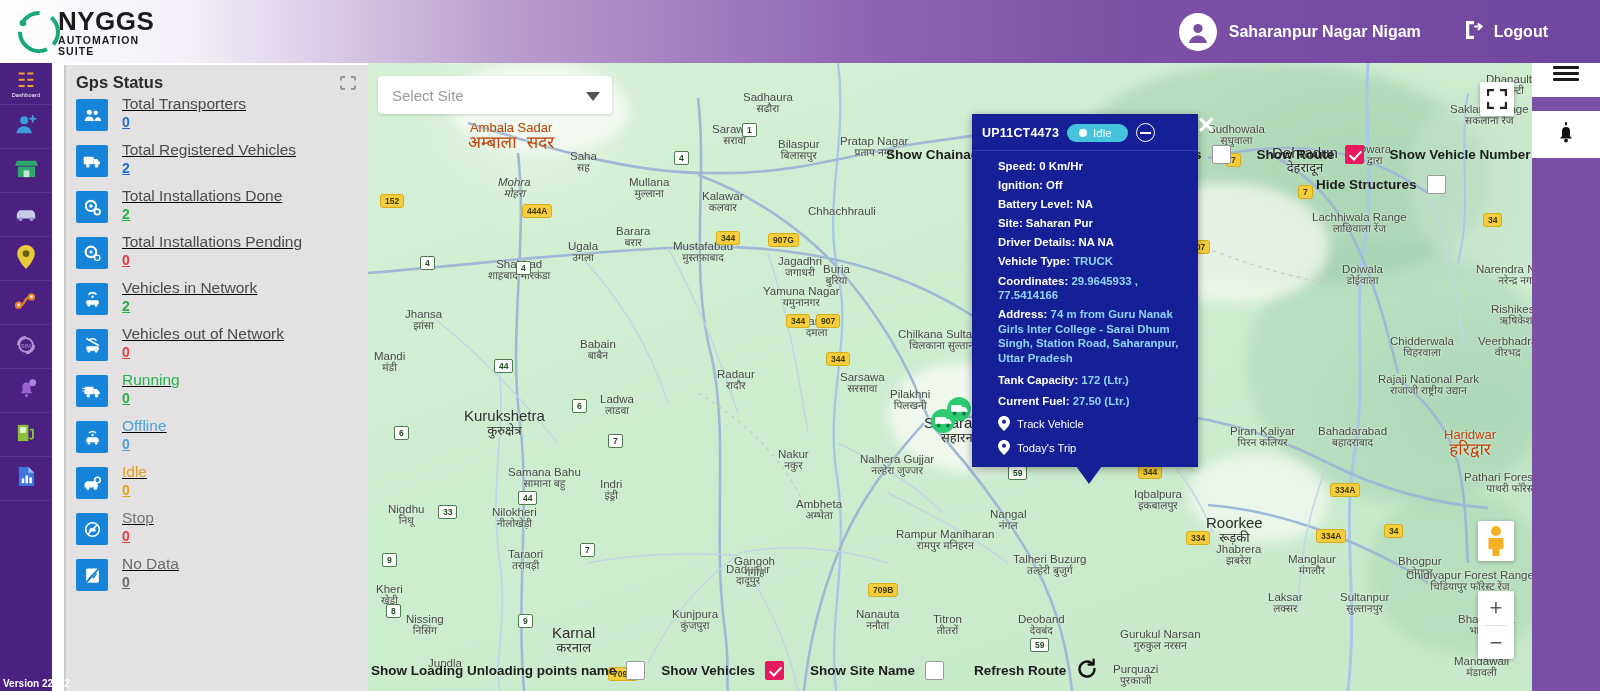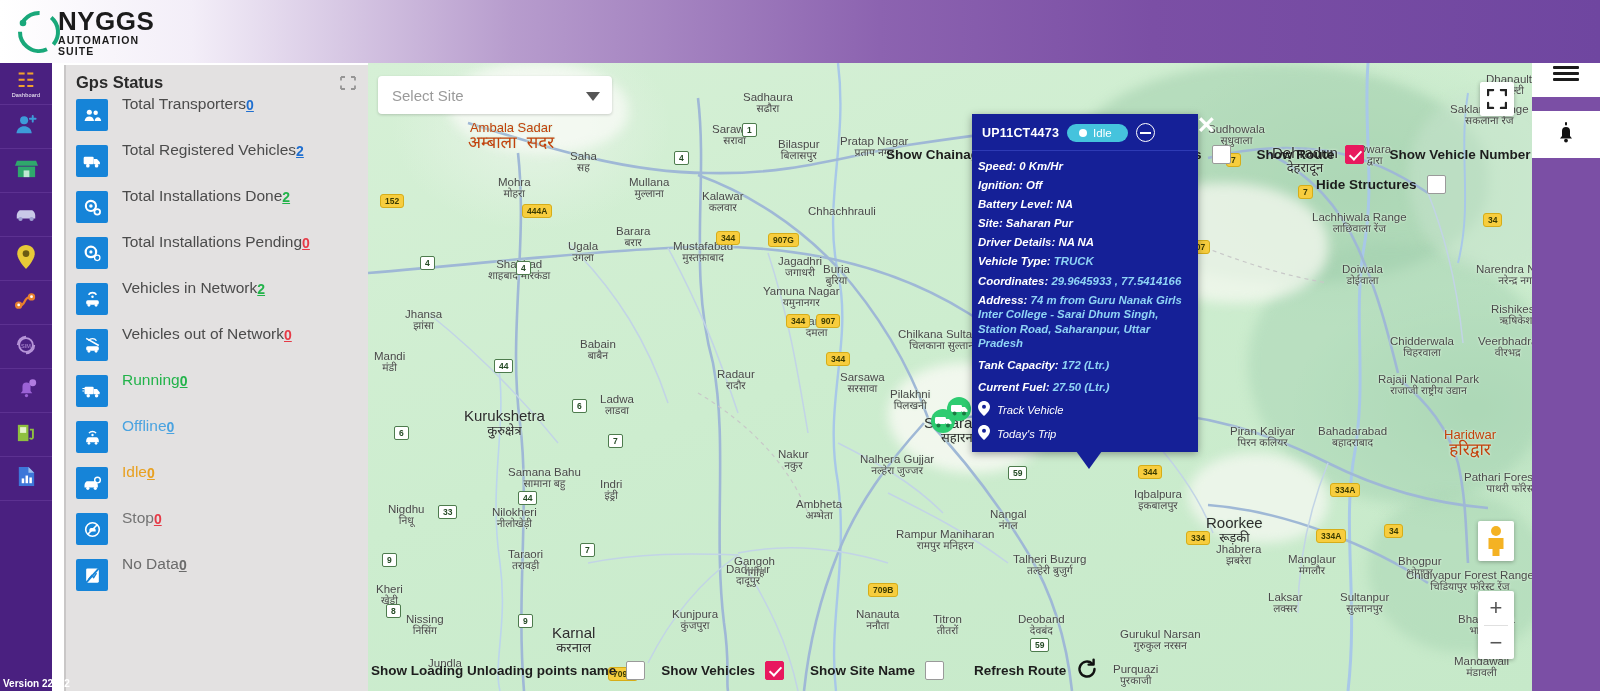--- a/index.html
+++ b/index.html
@@ -99,21 +99,21 @@
   .gps-row {
     display: flex; align-items: flex-start; gap: 14px;
     height: 46px;
   }
   .gps-ico {
     width: 32px; height: 32px; flex: 0 0 32px;
     background: #1684d8; border-radius: 2px;
     display: flex; align-items: center; justify-content: center;
     margin-top: 3px;
   }
-  .gps-body { display: flex; flex-direction: row; line-height: 1.08; }
+  .gps-body { display: flex; flex-direction: column; line-height: 1.08; text-decoration: underline; }
   .gps-label { font-size: 15.5px; color: #4b4b4b; }
   .gps-val {
     font-size: 14px; font-weight: bold; text-decoration: underline;
     margin-top: 2px; cursor: pointer;
   }
 
   
   .map {
     position: absolute; left: 368px; top: 63px;
     width: 1164px; height: 628px;
@@ -222,21 +222,21 @@
     display: flex; align-items: center; gap: 6px; font-weight: normal;
   }
   .pdot { width: 8px; height: 8px; border-radius: 50%; background: #fff; display:inline-block;}
   .pminus {
     width: 19px; height: 19px; border: 1.6px solid #fff; border-radius: 50%;
     position: relative; cursor: pointer; flex: 0 0 19px;
   }
   .pminus::before {
     content:""; position:absolute; left:3px; top:8px; width:11px; height:1.8px; background:#fff;
   }
-  .popup-body { padding: 8px 10px 2px 6px; font-style: italic; }
+  .popup-body { padding: 8px 10px 2px 26px; }
   .prow { font-size: 11.4px; color: #ffffff; font-weight: bold; margin-bottom: 4.5px; line-height: 1.28; }
   .prow .v { color: #8fd4f5; font-weight: bold; }
   .prow.addr { }
   .prow.sp { margin-top: 7px; }
   .plink {
     display: flex; align-items: center; gap: 7px;
     font-size: 11.2px; color: #ffffff; margin-top: 7px; cursor: pointer;
   }
   .popup-close {
     position: absolute; right: -18px; top: 0px;
@@ -299,20 +299,41 @@
           <circle cx="25" cy="25" r="19" fill="none" stroke="#19a87a" stroke-width="4" stroke-dasharray="30 8 38 10 20 14" transform="rotate(-50 25 25)"></circle>
           <circle cx="9" cy="16" r="3.3" fill="#19a87a"></circle>
         </svg>
       </div>
       <div class="logo-text">
         <div class="logo-main">NYGGS</div>
         <div class="logo-sub">AUTOMATION SUITE</div>
       </div>
     </div>
 
+    <div class="header-right">
+      <div class="user-block">
+        <span class="avatar-circle">
+          <svg width="28" height="28" viewBox="0 0 28 28">
+            <circle cx="14" cy="14" r="14" fill="#ffffff"></circle>
+            <circle cx="14" cy="10.5" r="4.6" fill="#7b4fa5"></circle>
+            <path d="M5 25c1.5-5.2 5-7.4 9-7.4s7.5 2.2 9 7.4z" fill="#7b4fa5"></path>
+          </svg>
+        </span>
+        <span>Saharanpur Nagar Nigam</span>
+      </div>
+      <div class="logout-block">
+        <span>
+          <svg width="22" height="22" viewBox="0 0 22 22">
+            <path d="M3 2h8v3.2H6.2v11.6H11V20H3z" fill="#ffffff"></path>
+            <path d="M12 7.6h5.4M15.4 5l3.4 2.6-3.4 2.8" stroke="#ffffff" stroke-width="2" fill="none" stroke-linecap="round" stroke-linejoin="round"></path>
+          </svg>
+        </span>
+        <span>Logout</span>
+      </div>
+    </div>
   </div>
 
   <div class="sidebar">
     <div class="side-item">
       <span class="side-icon" style="color:#f0a12e">☷</span>
       <span class="side-label">Dashboard</span>
     </div>
     <div class="side-item">
       <span>
         <svg width="23" height="23" viewBox="0 0 24 24">
@@ -616,21 +637,21 @@
       </g>
       <g stroke="#c8c8c8" stroke-width="1.2" stroke-dasharray="4 4" fill="none">
         <path d="M800 170 C850 190, 900 210, 960 220"></path>
         <path d="M330 330 C380 360, 420 400, 440 450"></path>
       </g>
     </svg>
 
     <div id="map-labels">
         <div class="mlabel med" style="left: 100px; top: 58px;"><span>Ambala Sadar</span><span class="hi">अम्बाला सदर</span></div>
         <div class="mlabel " style="left: 202px; top: 87px;"><span>Saha</span><span class="hi">सह</span></div>
-        <div class="mlabel " style="left: 130px; top: 113px;"><span>Mohra</span><span class="hi">मोहरा</span></div>
+        <div class="mlabel " style="left: 130px; top: 113px; font-style: italic;"><span>Mohra</span><span class="hi">मोहरा</span></div>
         <div class="mlabel " style="left: 261px; top: 113px;"><span>Mullana</span><span class="hi">मुल्लाना</span></div>
         <div class="mlabel " style="left: 334px; top: 127px;"><span>Kalawar</span><span class="hi">कलवार</span></div>
         <div class="mlabel " style="left: 344px; top: 60px;"><span>Sarawan</span><span class="hi">सरावाँ</span></div>
         <div class="mlabel " style="left: 410px; top: 75px;"><span>Bilaspur</span><span class="hi">बिलासपुर</span></div>
         <div class="mlabel " style="left: 472px; top: 72px;"><span>Pratap Nagar</span><span class="hi">प्रताप नगर</span></div>
         <div class="mlabel " style="left: 375px; top: 28px;"><span>Sadhaura</span><span class="hi">सढौरा</span></div>
         <div class="mlabel " style="left: 248px; top: 162px;"><span>Barara</span><span class="hi">बरार</span></div>
         <div class="mlabel " style="left: 200px; top: 177px;"><span>Ugala</span><span class="hi">उगला</span></div>
         <div class="mlabel " style="left: 305px; top: 177px;"><span>Mustafabad</span><span class="hi">मुस्तफ़ाबाद</span></div>
         <div class="mlabel " style="left: 120px; top: 195px;"><span>Shahbad</span><span class="hi">शाहबाद मारकंडा</span></div>

